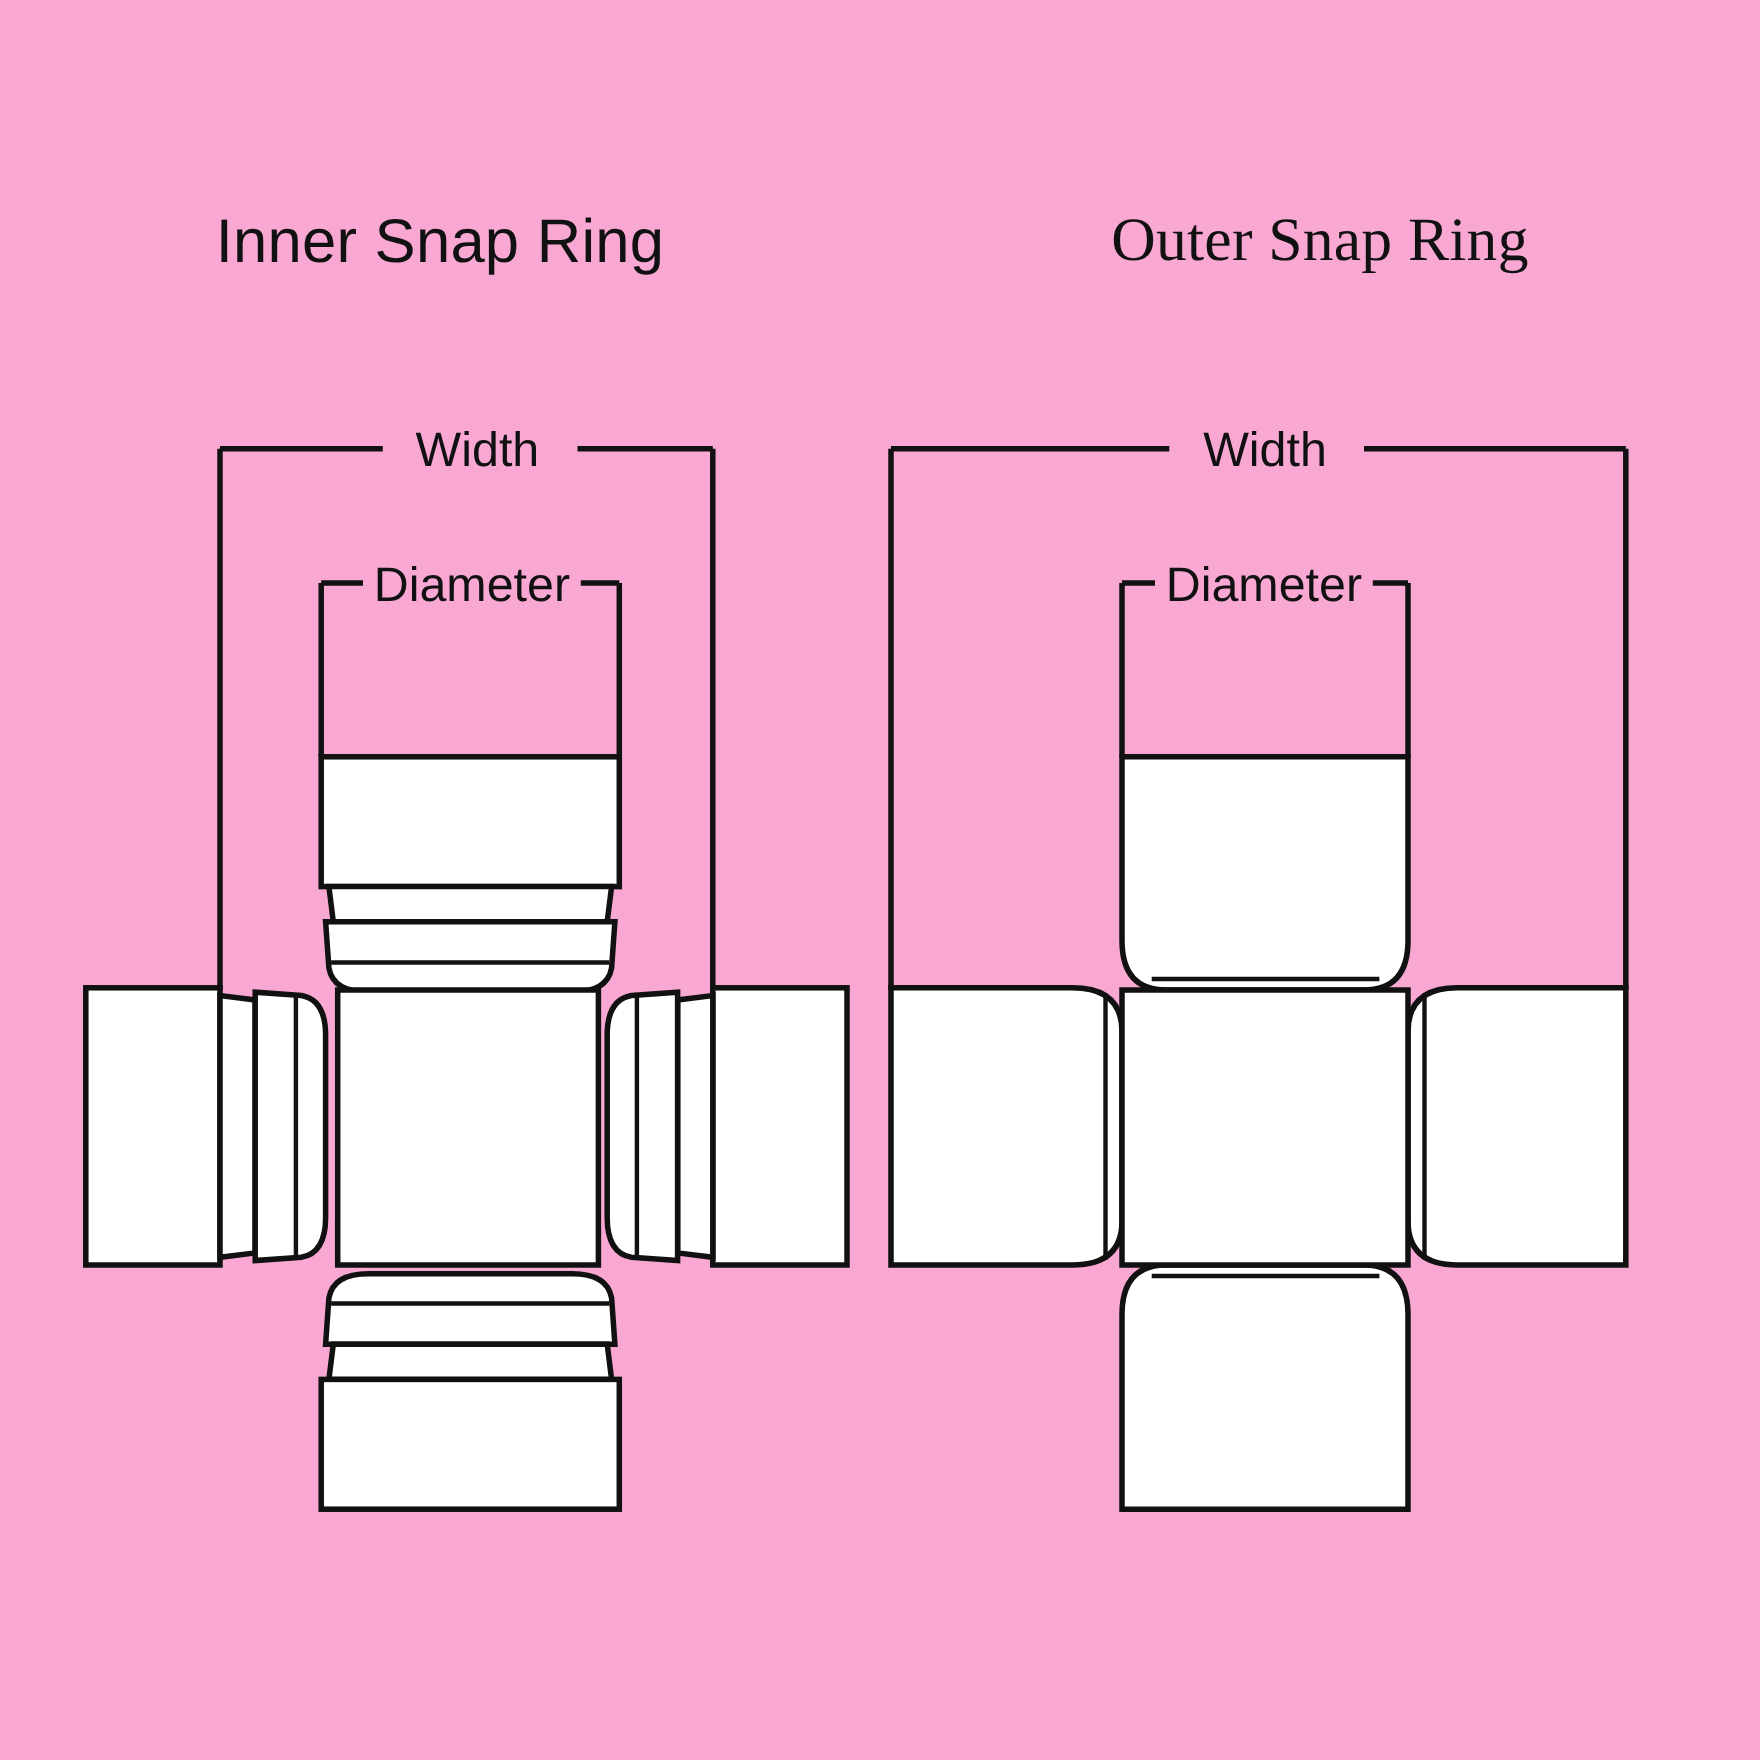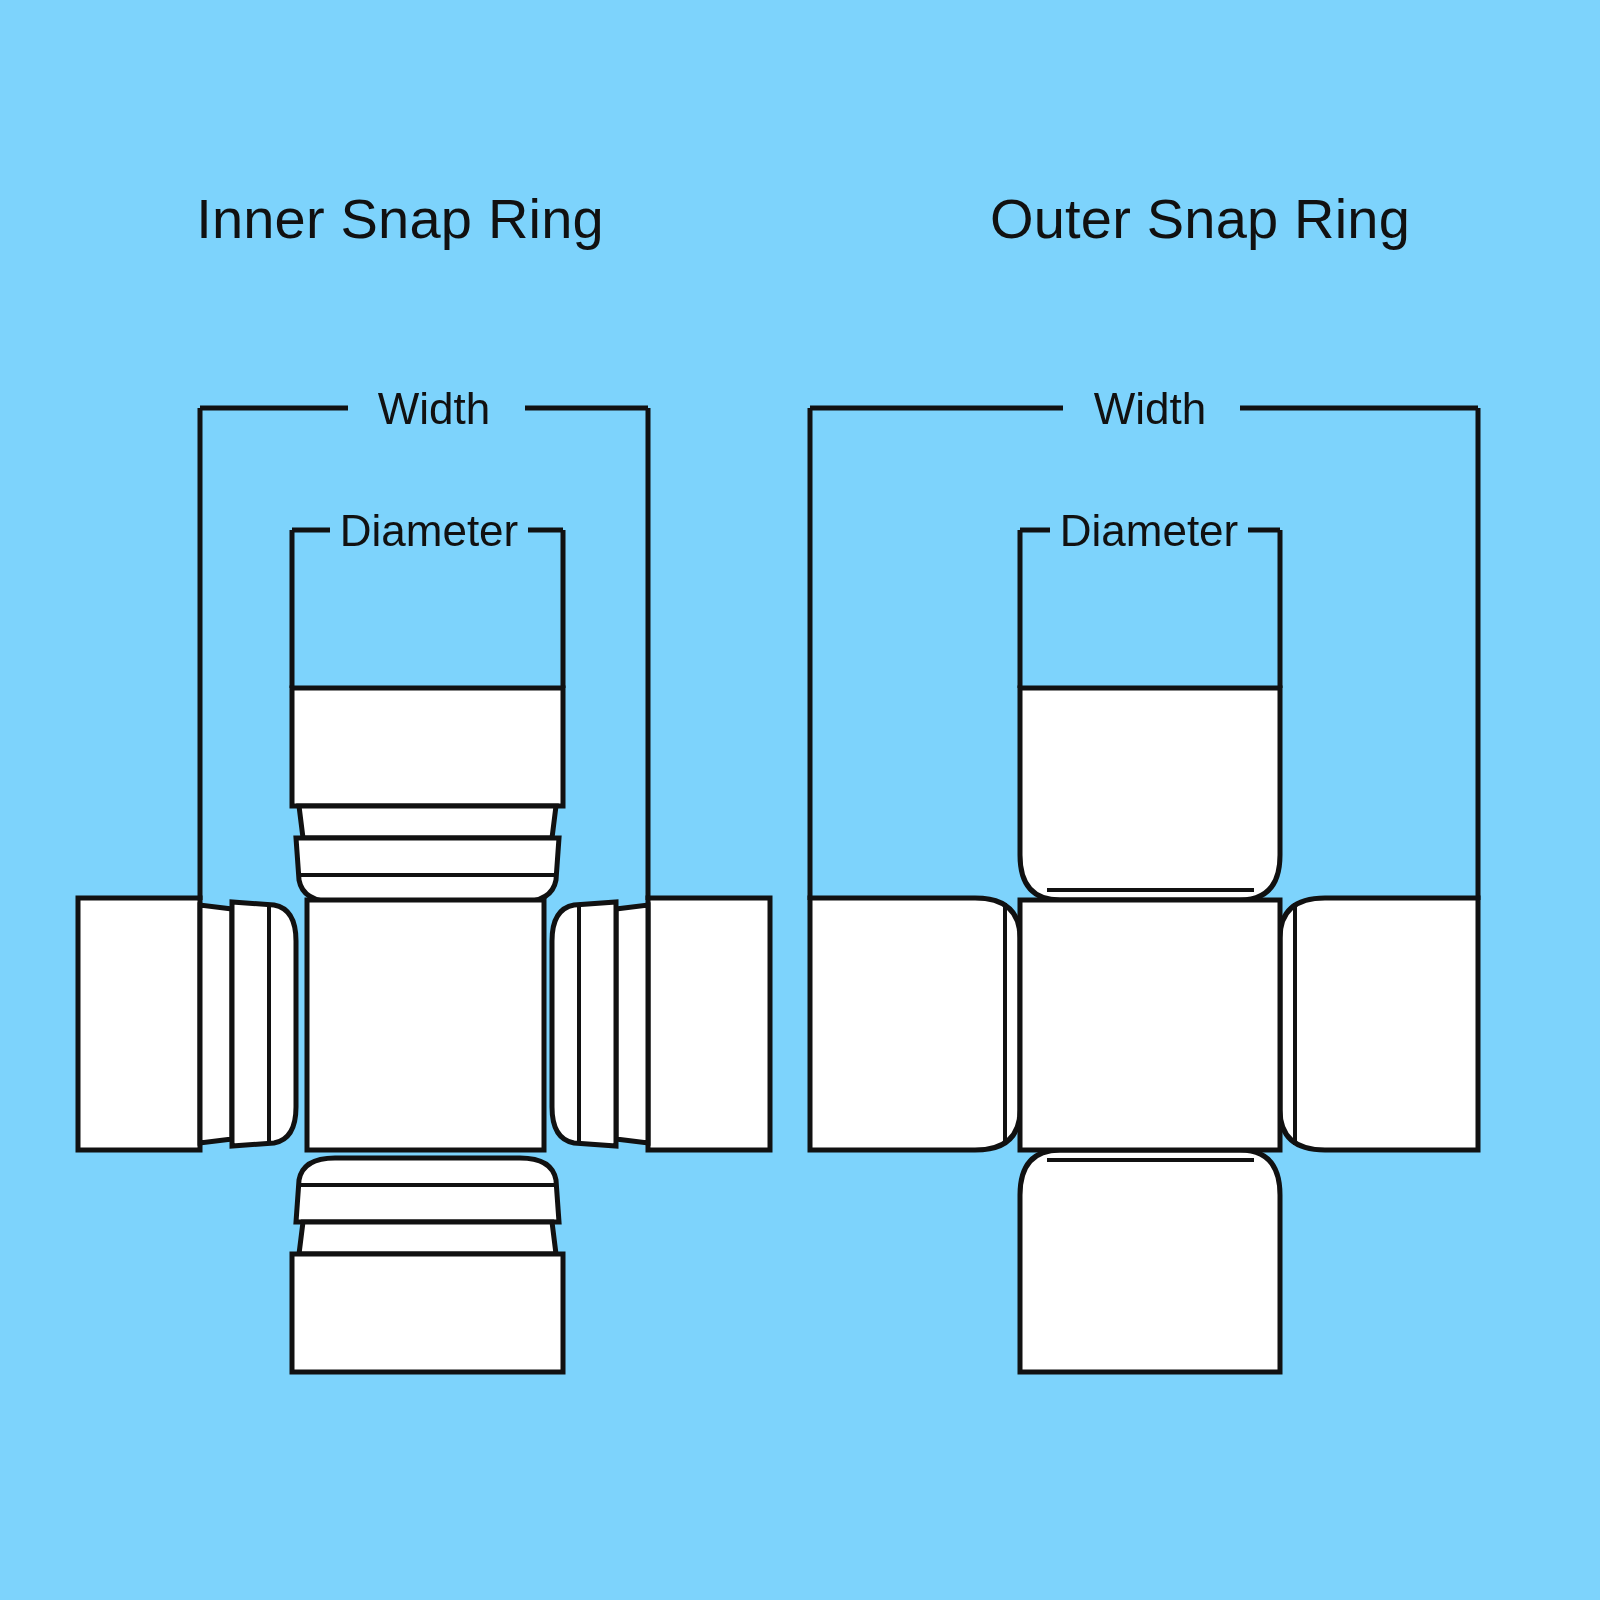--- a/index.html
+++ b/index.html
@@ -4,36 +4,36 @@
 <style>
   html, body {
     margin: 0;
     padding: 0;
     background: #ffffff;
   }
   #page {
     position: relative;
     width: 1600px;
     height: 1600px;
-    background: #7dd3fc;
+    background: #f9a8d4;
     font-family: "Liberation Sans", sans-serif;
     overflow: hidden;
   }
   .panel-title {
     position: absolute;
     top: 186px;
     font-size: 56px;
     font-weight: 400;
     color: #111111;
     letter-spacing: 0.2px;
     white-space: nowrap;
     text-align: center;
   }
   #title-inner { left: 0; width: 800px; }
-  #title-outer { left: 800px; width: 800px; }
+  #title-outer { left: 800px; width: 800px; font-family: Liberation Serif, serif; }
 
   .dim-label {
     font-family: "Liberation Sans", sans-serif;
     fill: #111111;
     font-size: 44px;
     text-anchor: middle;
     dominant-baseline: alphabetic;
   }
   svg.diagram {
     position: absolute;

